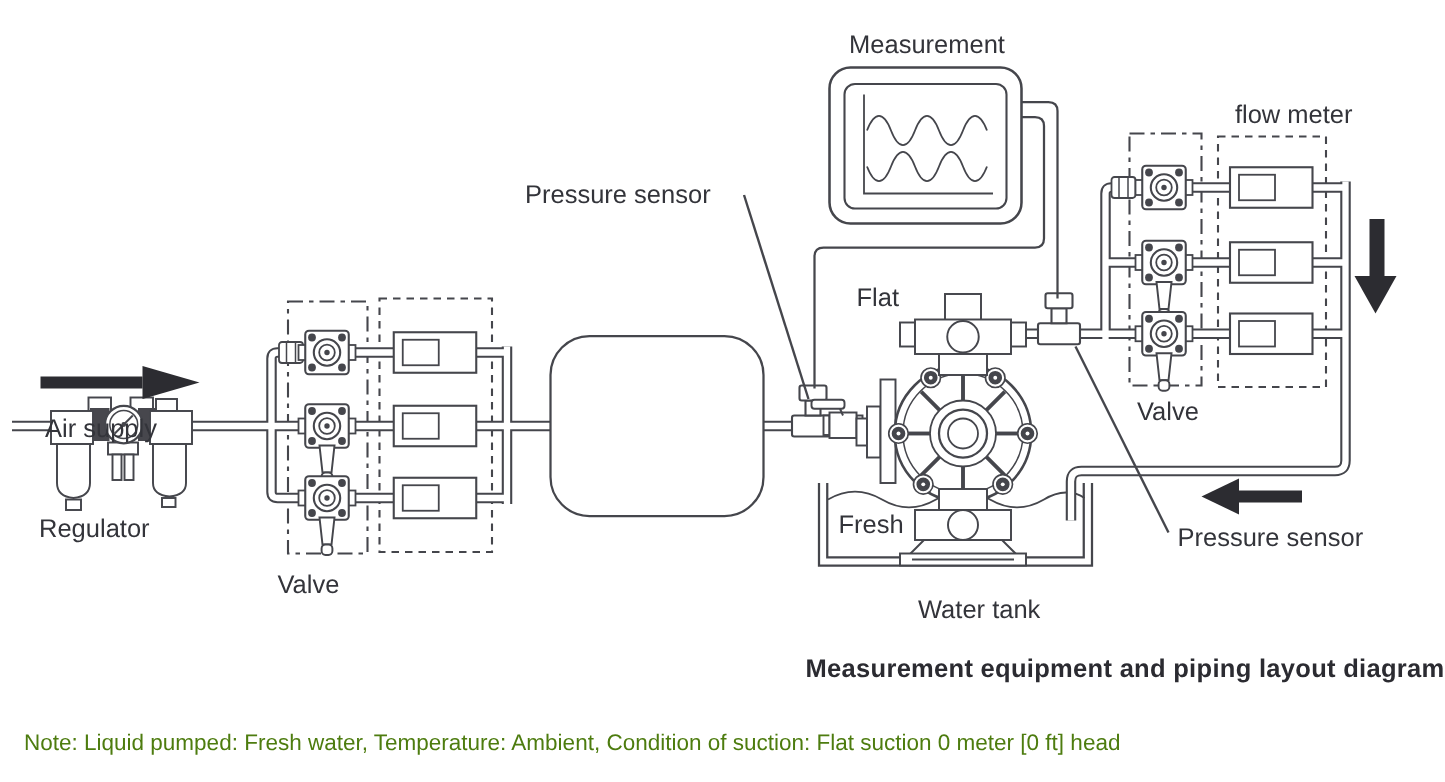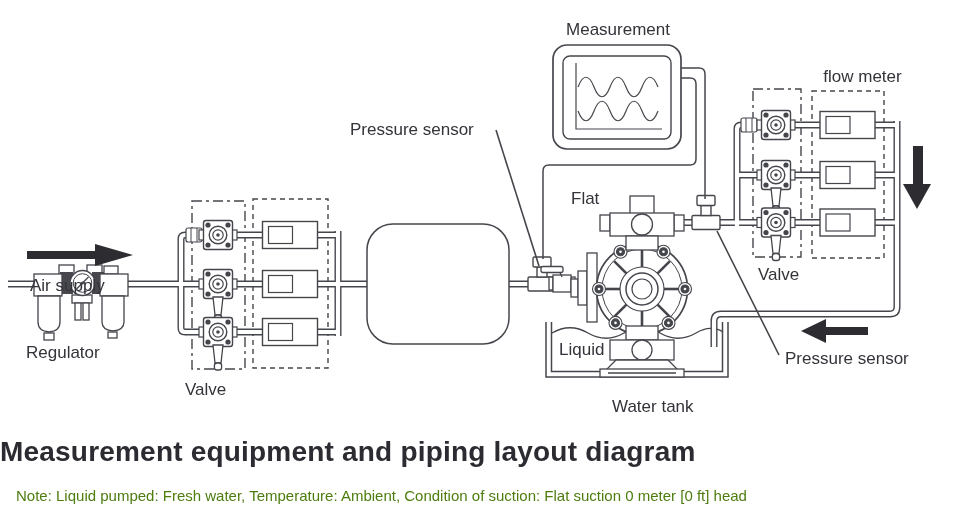--- a/index.html
+++ b/index.html
@@ -3,22 +3,22 @@
 <meta charset="utf-8">
 <style>
   html,body{margin:0;padding:0;background:#ffffff;}
   .stage{
     position:relative;width:963px;height:521px;background:#ffffff;overflow:hidden;
     font-family:"Liberation Sans","DejaVu Sans",sans-serif;color:#33343a;
   }
   .stage svg{position:absolute;left:0;top:0;}
   .lbl{position:absolute;font-size:17px;line-height:1.15;white-space:nowrap;color:#33343a;}
   .lbl.center{text-align:center;}
-  .title{position:absolute;left:0;right:0;top:436px;text-align:left;
-         font-size:28px;font-weight:bold;color:#2b2b31;letter-spacing:0.2px;}
+  .title{position:absolute;left:0;right:0;top:436px;text-align:right;
+         font-size:17px;font-weight:bold;color:#2b2b31;letter-spacing:0.2px;}
   .note{position:absolute;left:16px;top:487px;font-size:15px;color:#4d7c0f;}
 </style>
 </head>
 <body>
 
 <div class="stage">
 
 <svg width="963" height="521" viewBox="0 0 963 521">
   <defs>
     <g id="valve">
@@ -244,21 +244,21 @@
   </g>
 </svg>
 
 <div class="lbl center" style="left:556px;top:20px;width:124px;">Measurement</div>
 <div class="lbl center" style="left:810px;top:67px;width:105px;">flow meter</div>
 <div class="lbl" style="left:350px;top:120px;">Pressure sensor</div>
 <div class="lbl" style="left:571px;top:189px;">Flat</div>
 <div class="lbl" style="left:30px;top:228px;margin-top:48px;">Air supply</div>
 <div class="lbl" style="left:758px;top:265px;">Valve</div>
 <div class="lbl" style="left:26px;top:343px;">Regulator</div>
-<div class="lbl" style="left:559px;top:340px;">Liquid</div>
+<div class="lbl" style="left:559px;top:340px;">Fresh</div>
 <div class="lbl" style="left:785px;top:349px;">Pressure sensor</div>
 <div class="lbl" style="left:185px;top:380px;">Valve</div>
 <div class="lbl" style="left:612px;top:386px;margin-top:11px;">Water tank</div>
 
 <div class="title">Measurement equipment and piping layout diagram</div>
 <div class="note">Note: Liquid pumped: Fresh water, Temperature: Ambient, Condition of suction: Flat suction 0 meter [0 ft] head</div>
 
 </div>
 
 </body></html>

